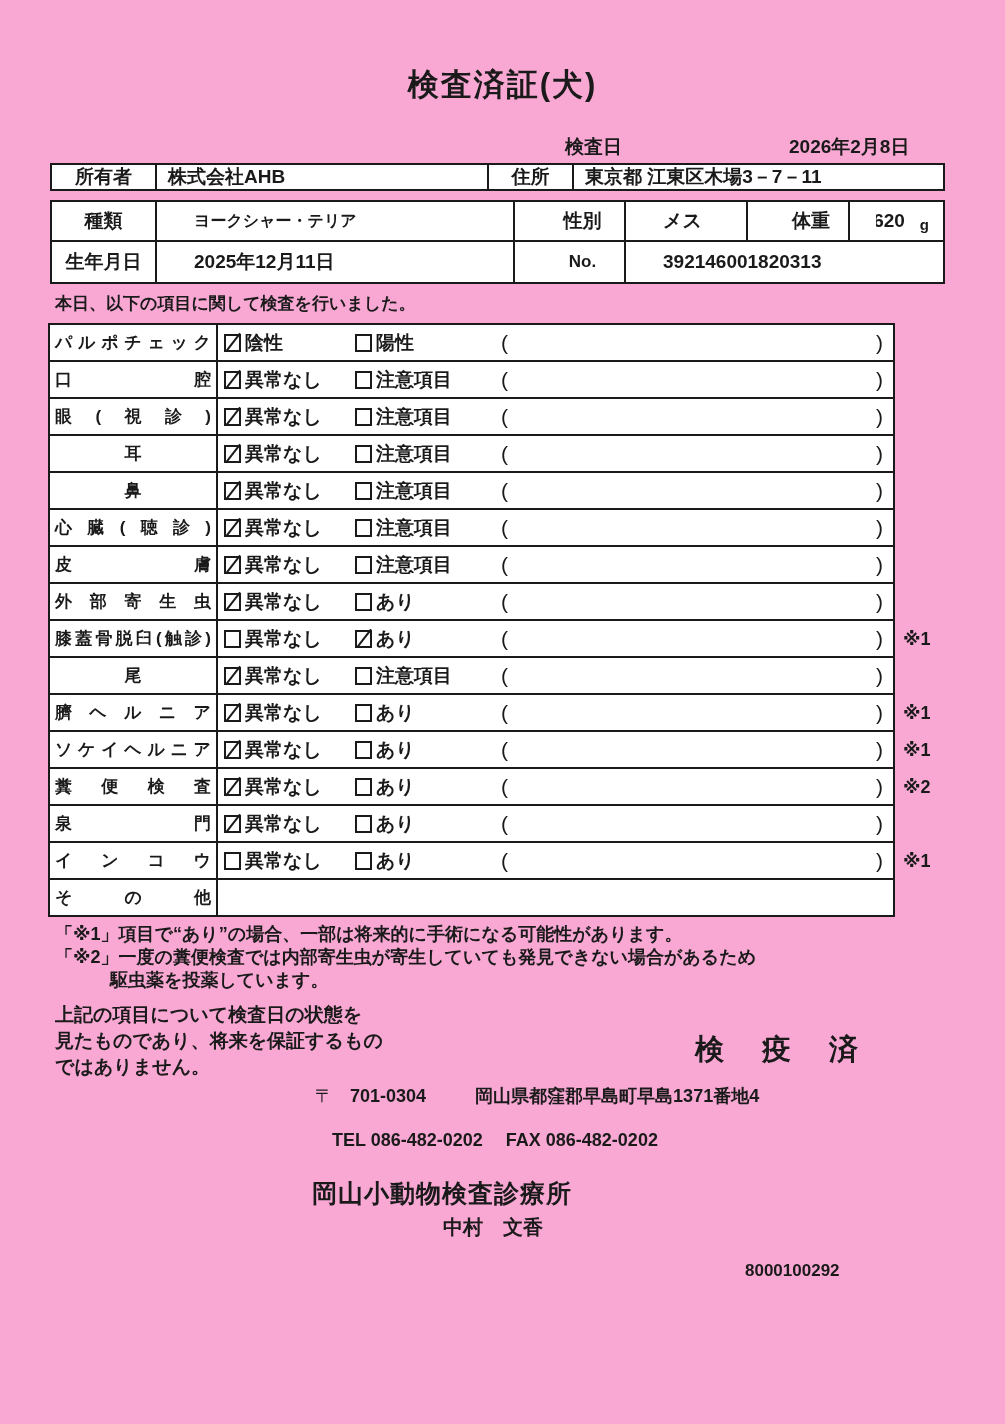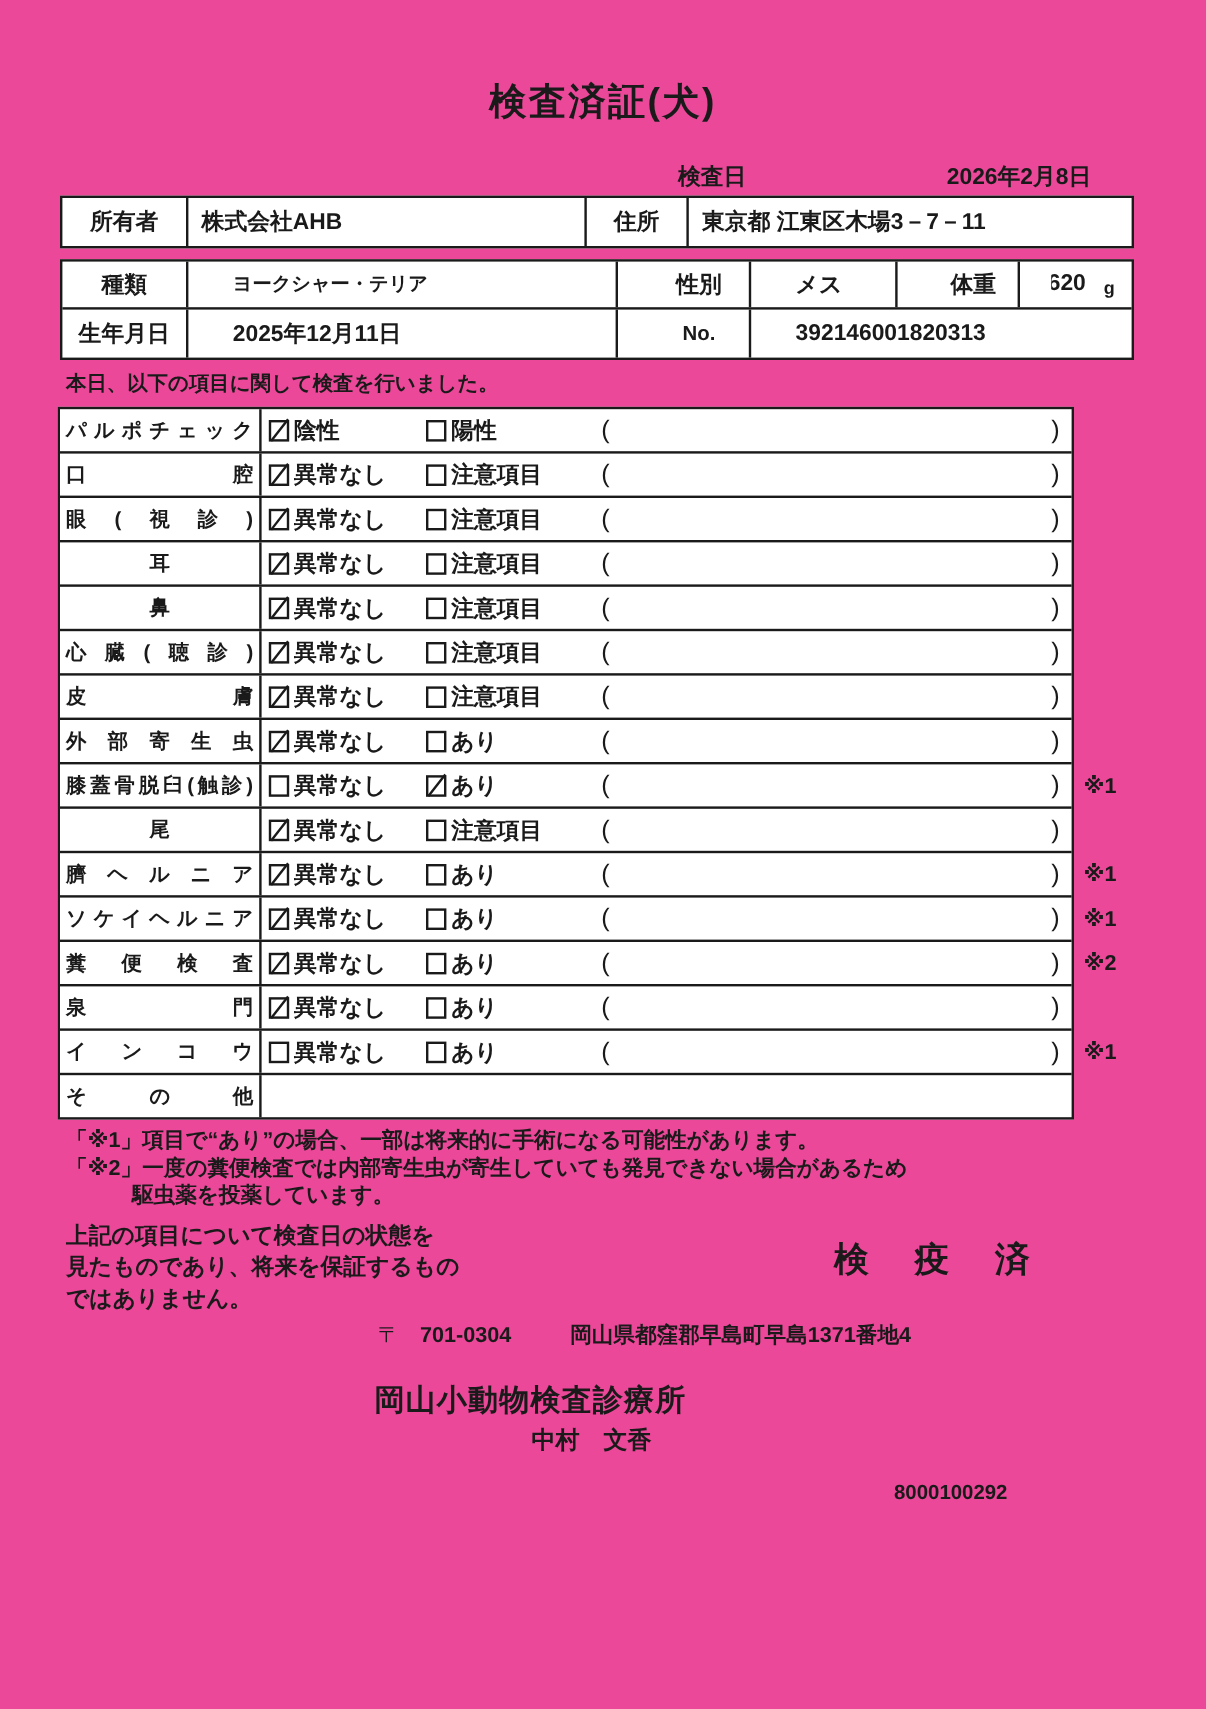--- a/index.html
+++ b/index.html
@@ -5,40 +5,40 @@
   html,body{margin:0;padding:0;}
   body{
     width:1005px;height:1424px;
     background:#e9e9e9;
     font-family:"Liberation Sans","DejaVu Sans",sans-serif;
     color:#1a1a1a;
   }
   .page{
     position:relative;
     width:1005px;height:1424px;
-    background:#ec4899;
+    background:#f9a8d4;
     overflow:hidden;
     font-weight:700;
   }
   
   .doc-title{
     margin-top:64px;
     text-align:center;
     font-size:31px;
     letter-spacing:2px;
   }
   .exam-date-row{position:relative;height:23px;margin-top:28px;font-size:19px;}
   .exam-date-label{position:absolute;left:565px;top:0;}
   .exam-date-value{position:absolute;left:789px;top:0;}
 
   
   .tbl{margin-left:50px;width:895px;border:2px solid #1a1a1a;box-sizing:border-box;background:#fff;}
   .tbl-a{margin-top:6px;}
   .tbl-b{margin-top:9px;}
-  .trow{display:flex;align-items:stretch;height:40px;box-sizing:border-box;}
+  .trow{display:flex;align-items:stretch;height:24px;box-sizing:border-box;}
   .tbl-b .trow{height:40px;gap:26px;}
   .tbl-b .trow:first-child{border-bottom:2px solid #1a1a1a;}
   .tcell{box-sizing:border-box;display:flex;align-items:center;border-right:2px solid #1a1a1a;font-size:19px;overflow:hidden;white-space:nowrap;}
   .tcell:last-child{border-right:none;}
   .lab{justify-content:center;}
   .val{padding-left:11px;}
   .w-label{width:105px;}
   .w-val1{width:332px;}
   .w-label2{width:85px;}
   .w-sex{width:96px;}
@@ -472,18 +472,22 @@
   </div>
 
   <div class="stamp">検 疫 済</div>
 
   <div class="postal-line">
     <span class="postal-mark">〒</span>
     <span class="postal-code">701-0304</span>
     <span>岡山県都窪郡早島町早島1371番地4</span>
   </div>
 
+  <div class="tel-line">
+    <span class="tel-part">TEL 086-482-0202</span>
+    <span>FAX 086-482-0202</span>
+  </div>
 
   <div class="clinic-name">岡山小動物検査診療所</div>
   <div class="vet-name">中村　文香</div>
   <div class="serial">8000100292</div>
 
 </div>
 
 </body></html>

